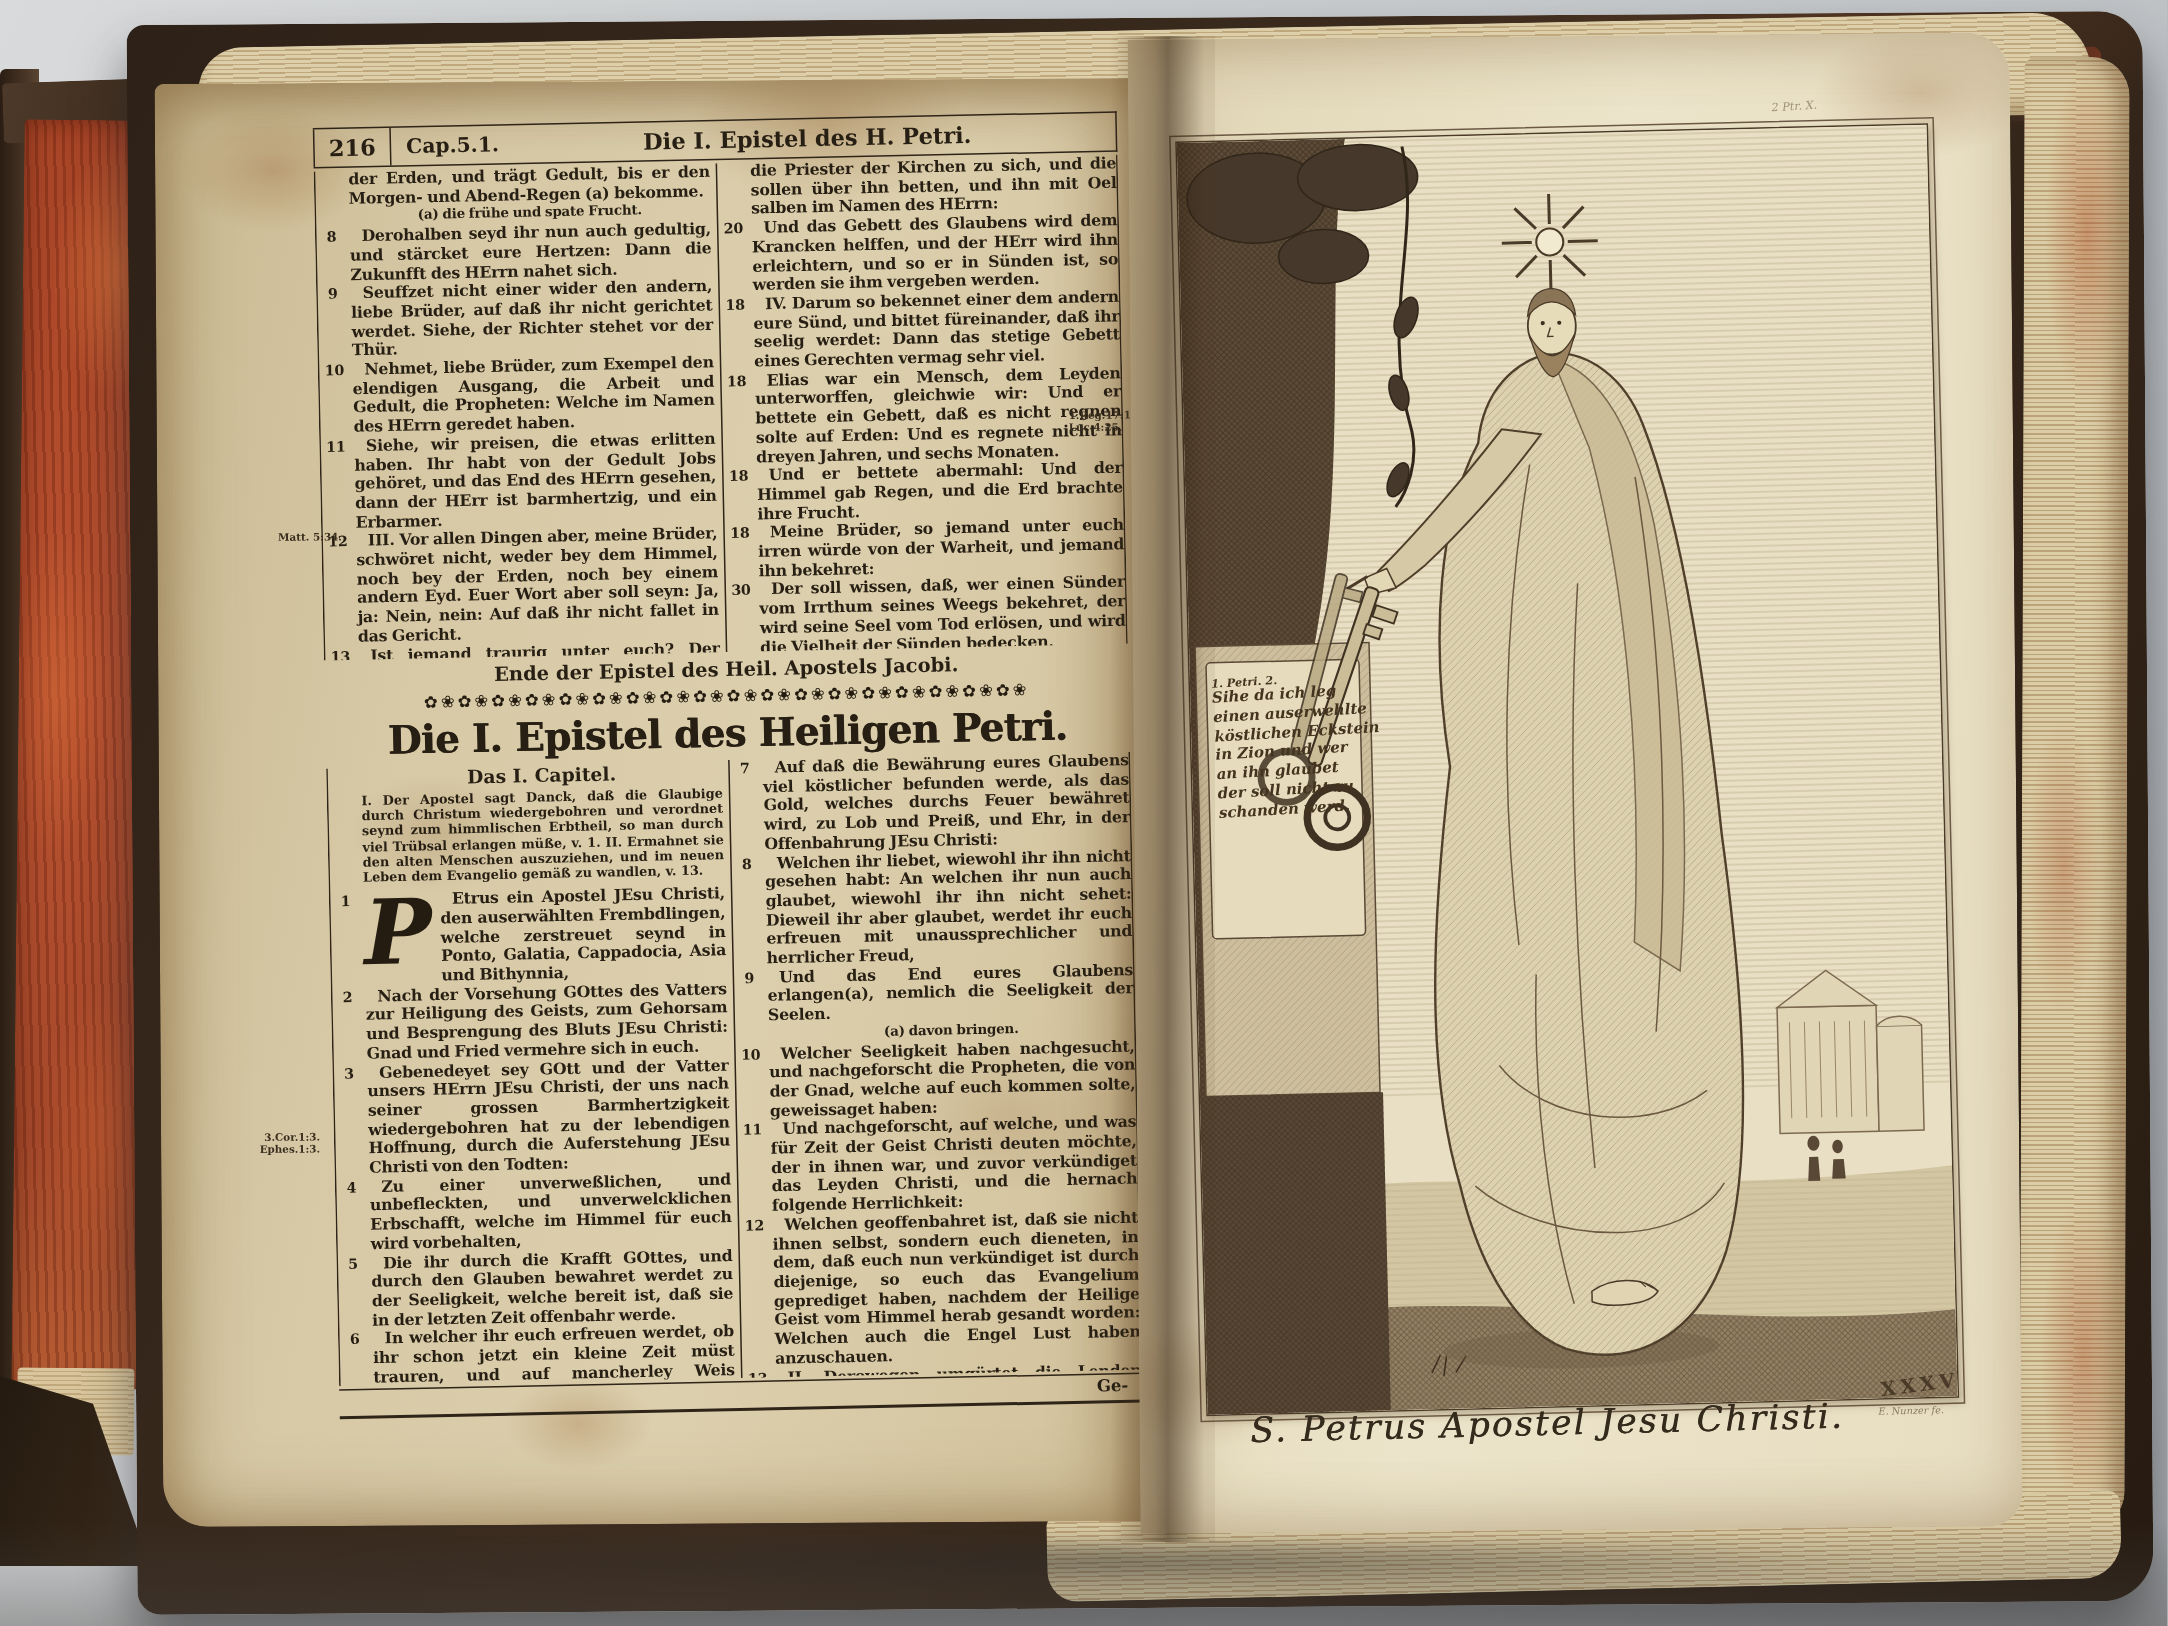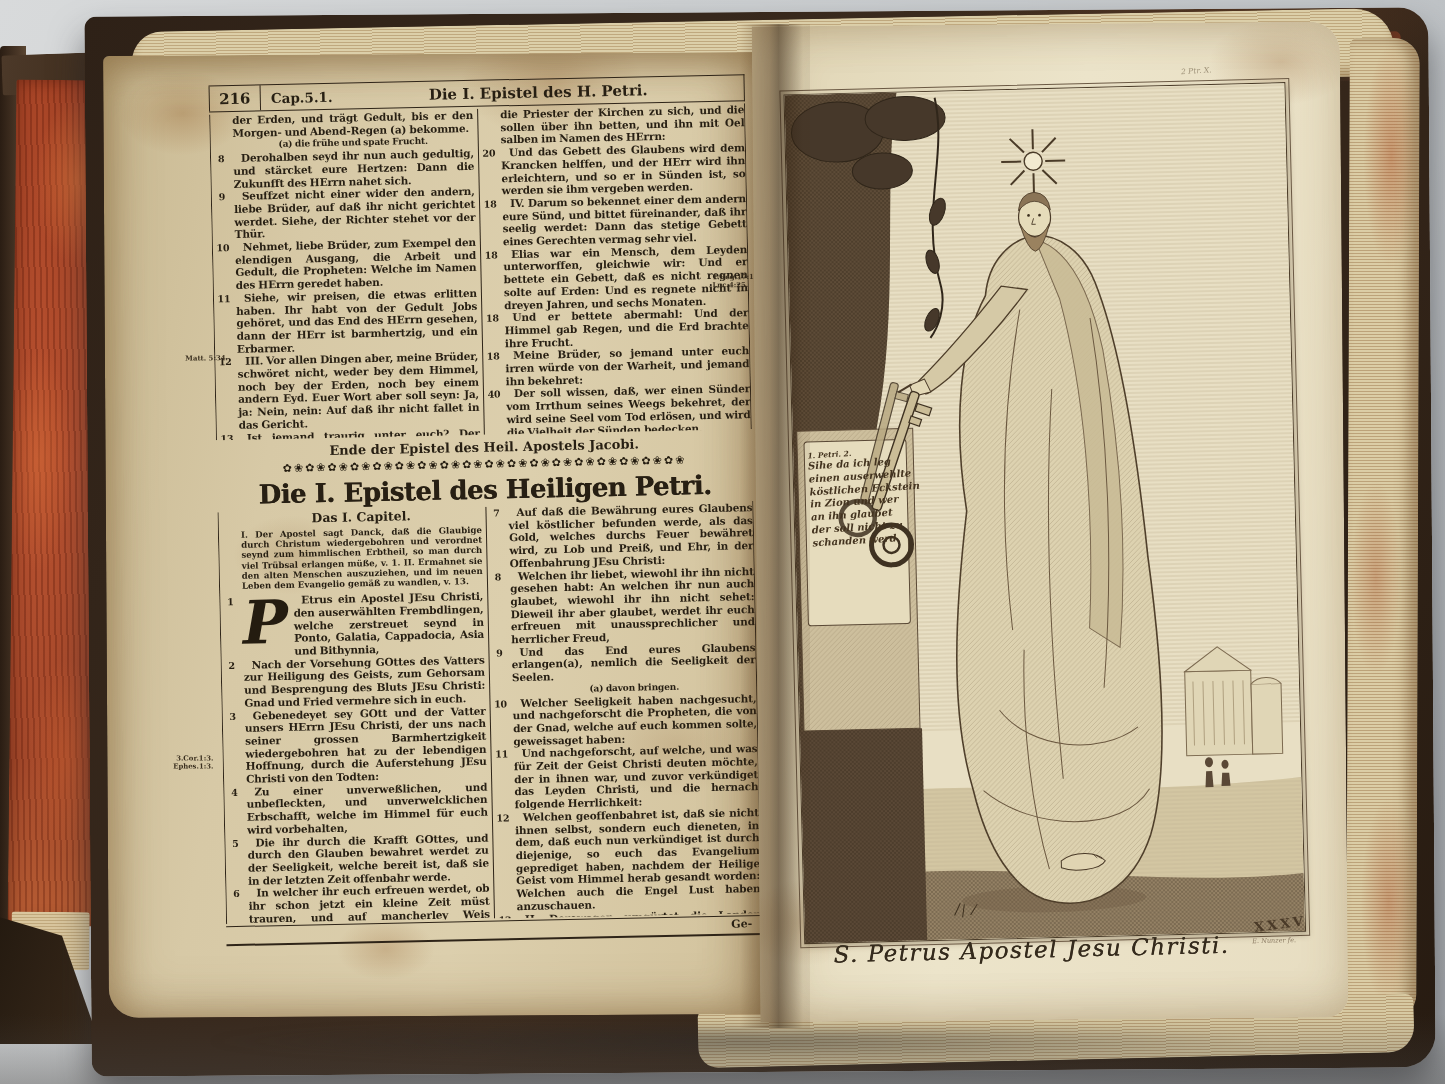--- a/index.html
+++ b/index.html
@@ -207,21 +207,21 @@
               </div>
               <div class="verse">
                 <span class="vnum">18</span>
                 <span class="vtext">Und er bettete abermahl: Und der Himmel gab Regen, und die Erd brachte ihre Frucht.</span>
               </div>
               <div class="verse">
                 <span class="vnum">18</span>
                 <span class="vtext">Meine Brüder, so jemand unter euch irren würde von der Warheit, und jemand ihn bekehret:</span>
               </div>
               <div class="verse">
-                <span class="vnum">40</span>
+                <span class="vnum">30</span>
                 <span class="vtext">Der soll wissen, daß, wer einen Sünder vom Irrthum seines Weegs bekehret, der wird seine Seel vom Tod erlösen, und wird die Vielheit der Sünden bedecken.</span>
               </div>
             </div>
         </div>
 
         <div class="centerline endline">Ende der Epistel des Heil. Apostels Jacobi.</div>
         <div class="centerline ornament">✿❀✿❀✿❀✿❀✿❀✿❀✿❀✿❀✿❀✿❀✿❀✿❀✿❀✿❀✿❀✿❀✿❀✿❀</div>
         <div class="centerline mainhead">Die I. Epistel des Heiligen Petri.</div>
 
         <div class="cols petri">

